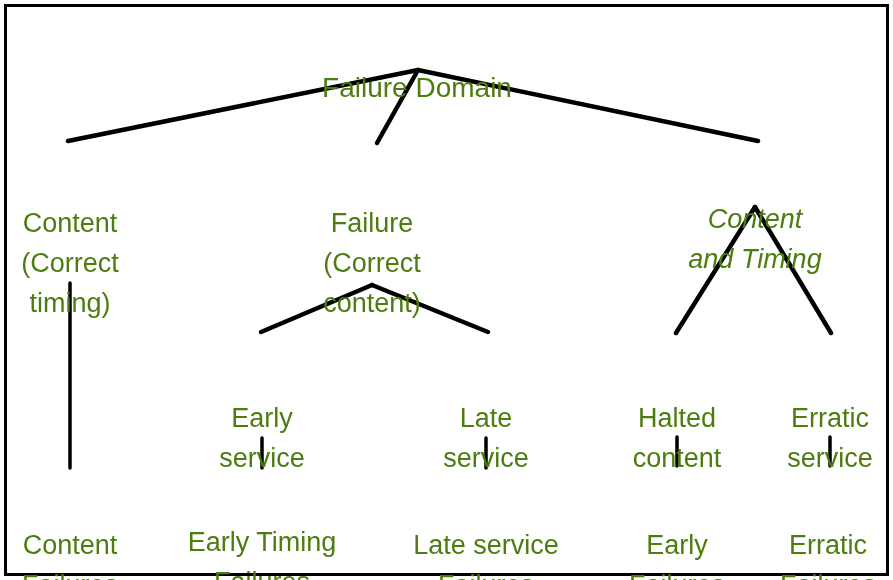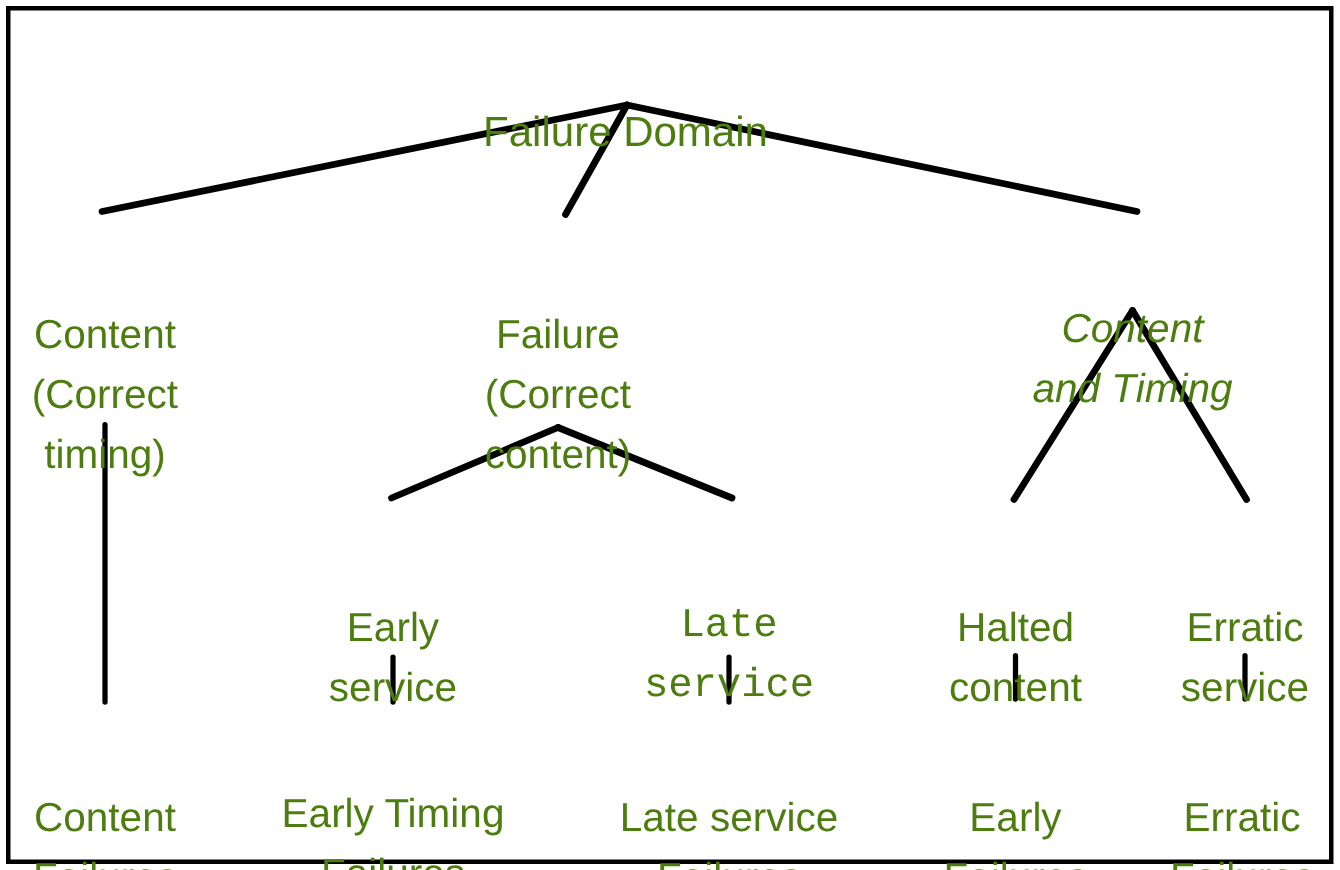--- a/index.html
+++ b/index.html
@@ -82,21 +82,21 @@
 
   <div class="node" style="left:372px; top:155px;">Failure
 (Correct
 content)</div>
 
   <div class="node" style="left:755px; top:151px;font-style:italic;">Content  and Timing</div>
 
   <div class="node" style="left:262px; top:350px;">Early
 service</div>
 
-  <div class="node" style="left:486px; top:350px;font-family:Liberation Mono, monospace;">Late
+  <div class="node" style="left:486px; top:350px;">Late
 service</div>
 
   <div class="node" style="left:677px; top:350px;">Halted
 content</div>
 
   <div class="node" style="left:830px; top:350px;">Erratic
 service</div>
 
   <div class="node" style="left:70px; top:477px;">Content
 Failures</div>

